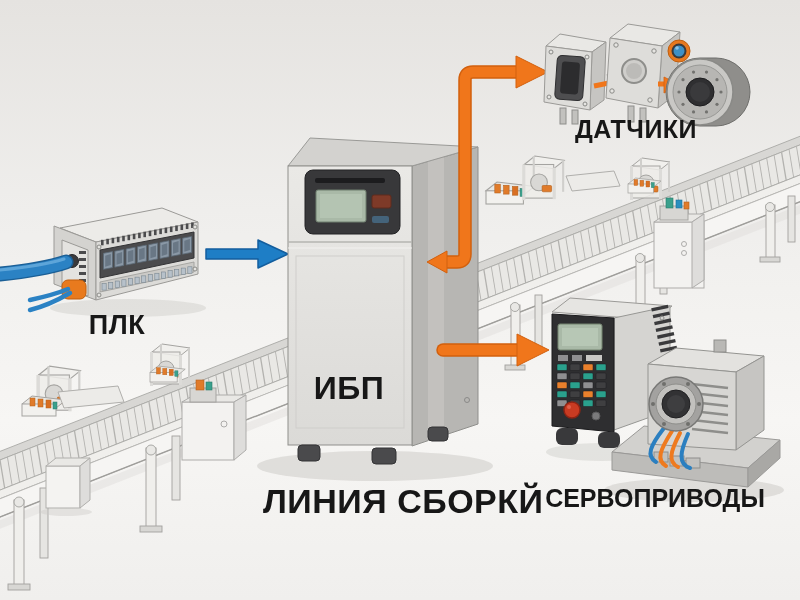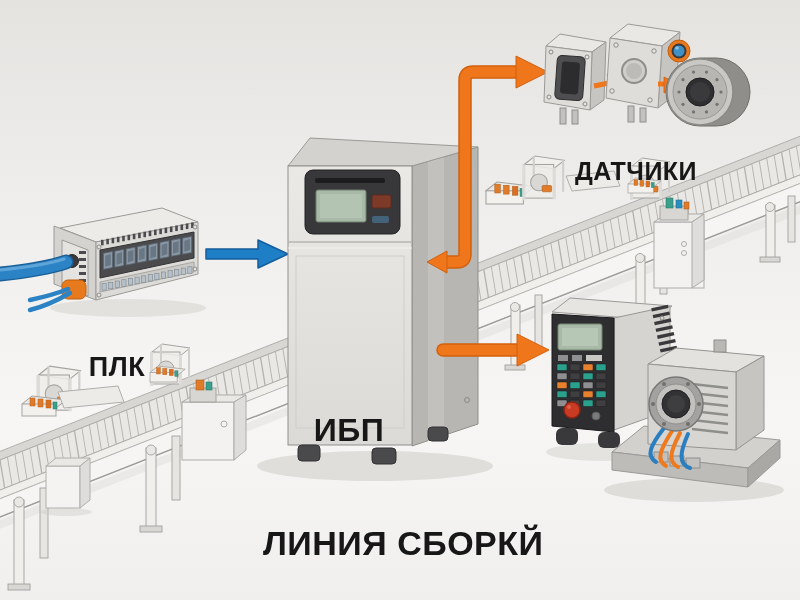--- a/index.html
+++ b/index.html
@@ -1,20 +1,20 @@
 <!DOCTYPE html>
 <html><head>
 <meta charset="utf-8">
 <style>
   html,body{margin:0;padding:0;}
   #stage{position:relative;width:800px;height:600px;overflow:hidden;
          font-family:"Liberation Sans",sans-serif;background:#efeeec;}
   #scene{position:absolute;left:0;top:0;}
   .lbl{position:absolute;font-weight:700;color:#171717;text-align:center;
-       letter-spacing:.5px;line-height:1.05;white-space:nowrap;margin-top:42px;}
+       letter-spacing:.5px;line-height:1.05;white-space:nowrap;}
   .lbl-plc{left:64px;top:311px;width:106px;font-size:27px;}
   .lbl-ups{left:286px;top:372px;width:126px;font-size:32px;}
   .lbl-sensors{left:543px;top:116px;width:186px;font-size:25px;}
   .lbl-servos{left:538px;top:485px;width:234px;font-size:25px;letter-spacing:0;}
   .lbl-line{left:263px;top:484px;width:224px;font-size:34px;}
 </style>
 </head>
 <body>
 
 <div id="stage">
@@ -543,14 +543,15 @@
         <circle cx="676" cy="404" r="14" fill="#323234" stroke="#202022"></circle>
         <circle cx="676" cy="404" r="9" fill="#3e3e40"></circle>
       </g>
     </g>
   </g>
 </svg>
 
 <div class="lbl lbl-plc">ПЛК</div>
 <div class="lbl lbl-ups">ИБП</div>
 <div class="lbl lbl-sensors">ДАТЧИКИ</div>
+<div class="lbl lbl-servos">СЕРВОПРИВОДЫ</div>
 <div class="lbl lbl-line">ЛИНИЯ СБОРКЙ</div>
 </div>
 
 </body></html>

